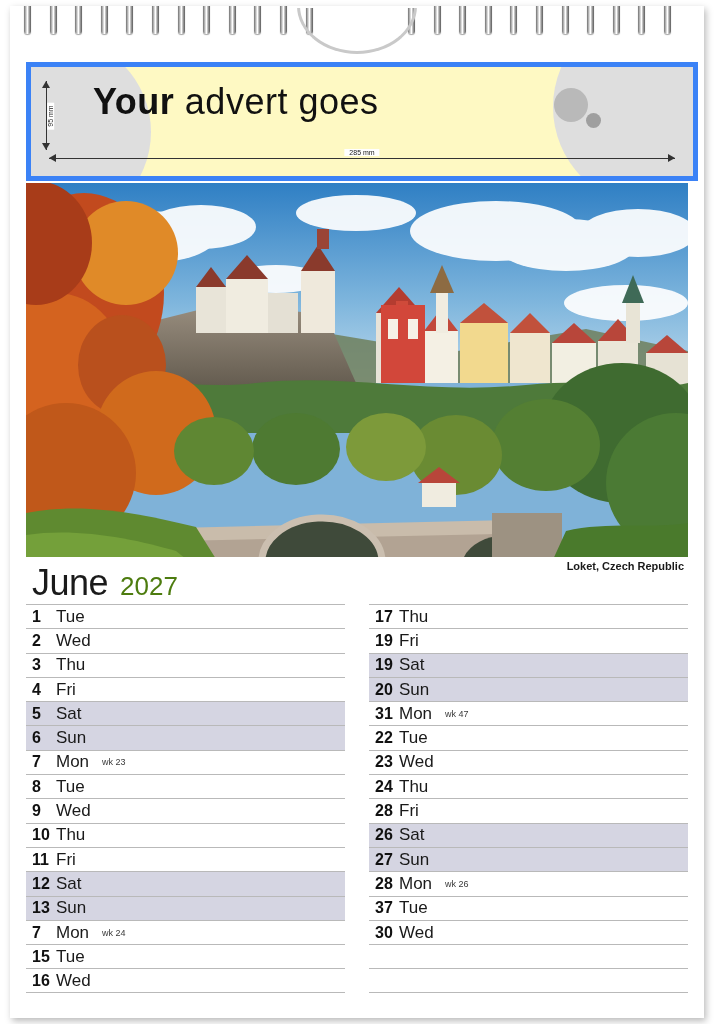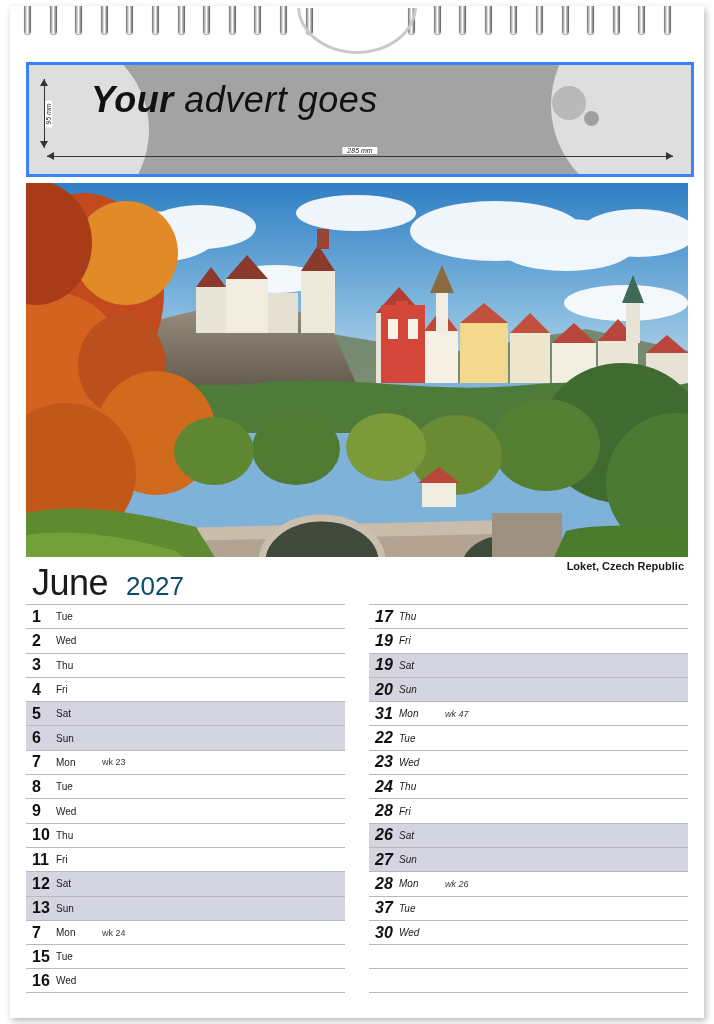--- a/index.html
+++ b/index.html
@@ -73,24 +73,23 @@
     background: #ffffff;
   }
 
   
   .advert {
     position: absolute;
     left: 16px;
     top: 56px;
     width: 662px;
     height: 109px;
-    border: 3px solid #3b82f6;
-    background: #a3a3a3;
+    border: 5px solid #3b82f6;
+    background: #fef9c3;
     overflow: hidden;
-    font-style: italic;
   }
   .advert-blob-left {
     position: absolute;
     left: -70px;
     top: -30px;
     width: 190px;
     height: 190px;
     border-radius: 50%;
     background: #dedede;
   }
@@ -243,40 +242,40 @@
     font-size: 0;
     white-space: nowrap;
   }
   .month-name {
     font-size: 36px;
     color: #1a1a1a;
     letter-spacing: -0.5px;
   }
   .month-year {
     font-size: 26px;
-    color: #0c4a6e;
-    margin-left: 18px;
+    color: #4d7c0f;
+    margin-left: 12px;
   }
 
   
   .days {
     position: absolute;
     left: 16px;
     top: 598px;
     width: 662px;
     height: 380px;
     display: flex;
     gap: 0;
   }
   .col {
     width: 331px;
     position: relative;
   }
   .col.left { padding-right: 12px; box-sizing: border-box; }
-  .col.right { padding-left: 12px; box-sizing: border-box; font-style: italic; }
+  .col.right { padding-left: 12px; box-sizing: border-box; }
 
   .day-row {
     position: relative;
     height: 24.3px;
     border-top: 1px solid #b9b9b9;
     display: flex;
     align-items: center;
     box-sizing: border-box;
   }
   .day-row.last { border-bottom: 1px solid #b9b9b9; }
@@ -286,21 +285,21 @@
   .dnum {
     width: 30px;
     padding-left: 6px;
     font-size: 16px;
     font-weight: bold;
     color: #111;
     box-sizing: border-box;
     text-align: left;
   }
   .dname {
-    font-size: 10px;
+    font-size: 17px;
     color: #1a1a1a;
     width: 40px;
   }
   .dweek {
     font-size: 9px;
     color: #3a3a3a;
     margin-left: 6px;
   }
 </style>
 </head>

